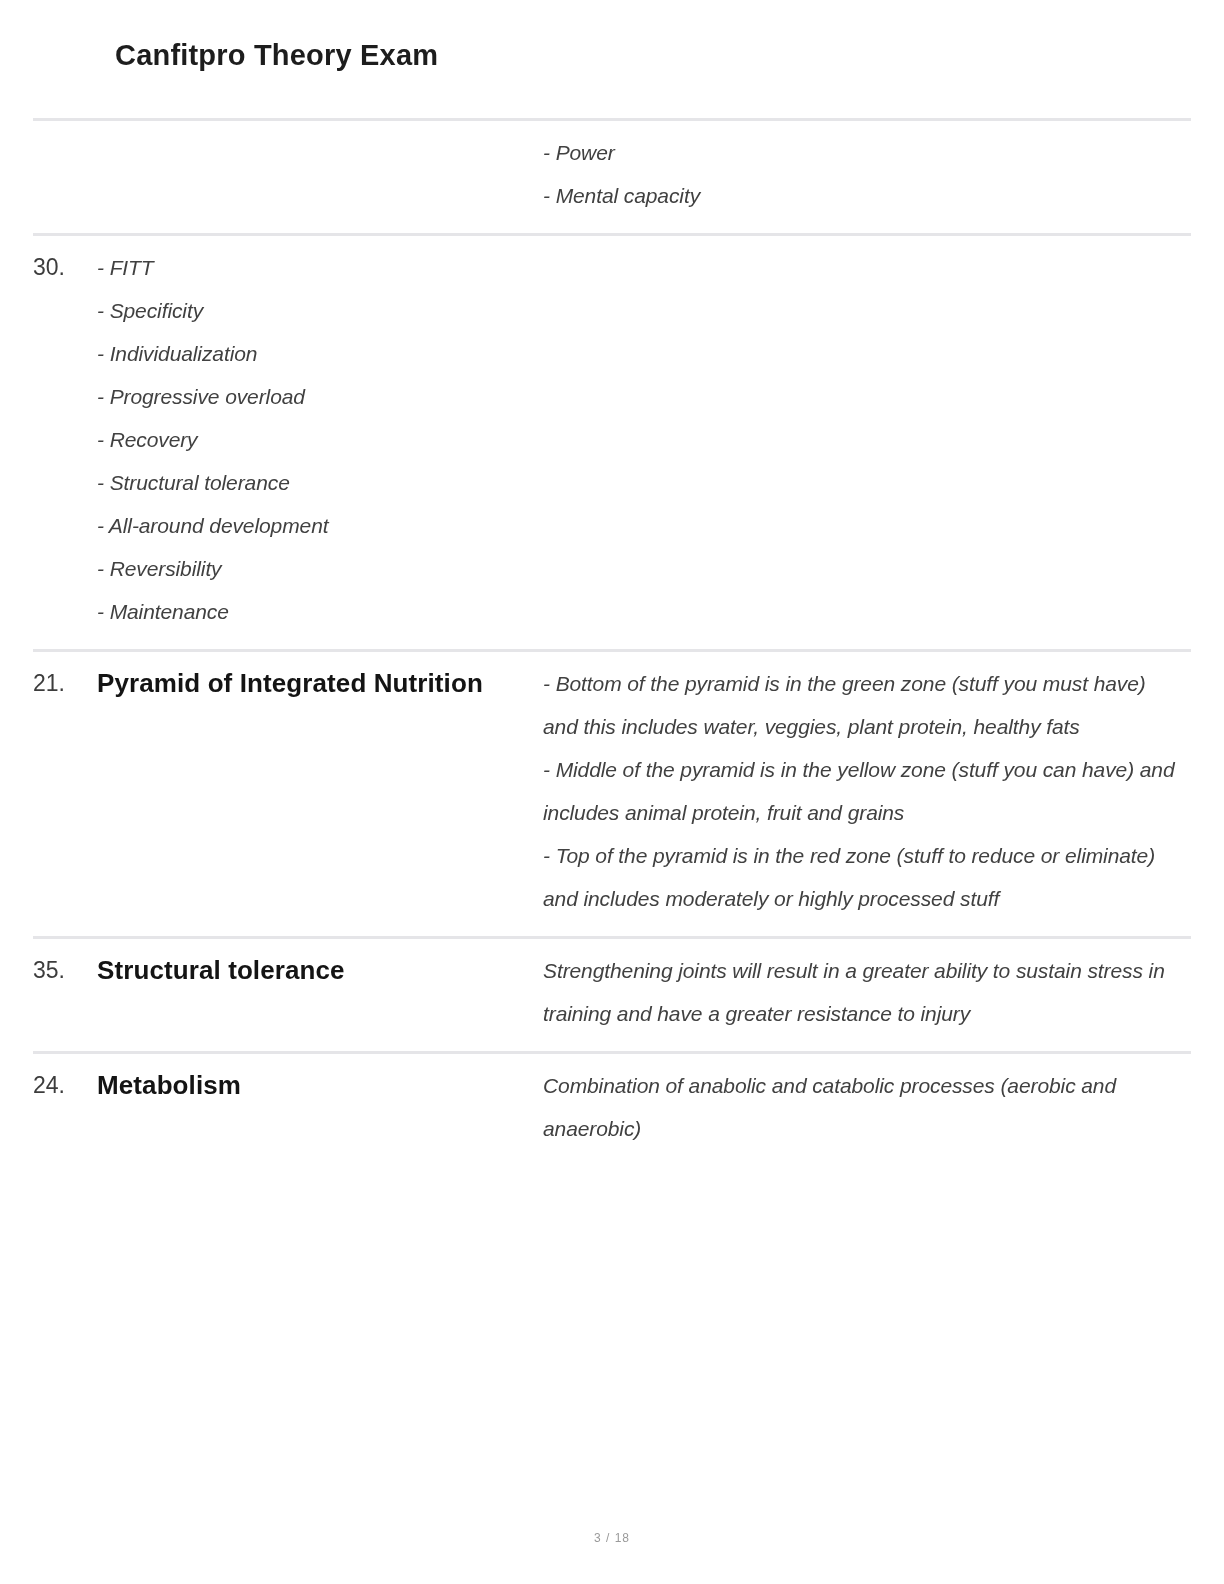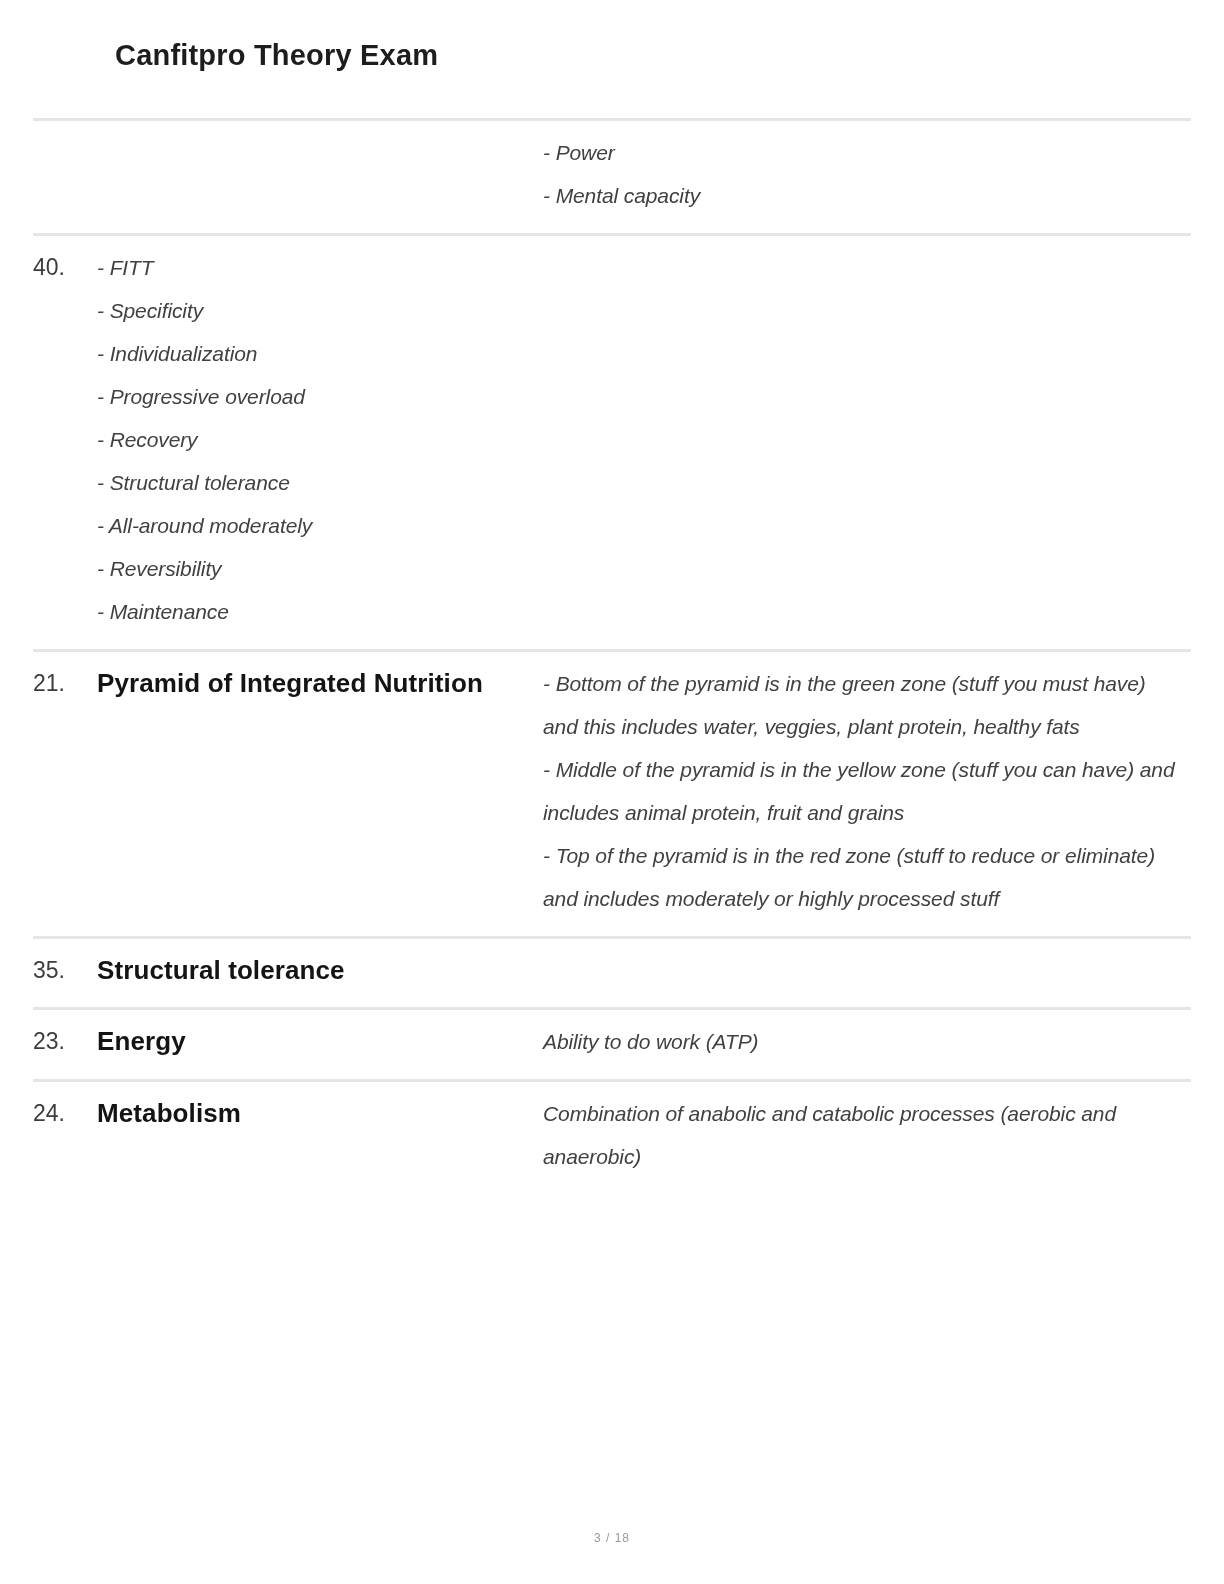--- a/index.html
+++ b/index.html
@@ -74,50 +74,46 @@
   <div class="table">
 
     <div class="row">
       <div class="num"></div>
       <div class="term"></div>
       <div class="def">- Power
 - Mental capacity</div>
     </div>
 
     <div class="row">
-      <div class="num">40.</div>
+      <div class="num">30.</div>
       <div class="def">- FITT
 - Specificity
 - Individualization
 - Progressive overload
 - Recovery
 - Structural tolerance
-- All-around moderately
+- All-around development
 - Reversibility
 - Maintenance</div>
     </div>
 
     <div class="row">
       <div class="num">21.</div>
       <div class="term">Pyramid of Integrated Nutri­tion</div>
       <div class="def">- Bottom of the pyramid is in the green zone (stuff you must have) and this includes water, veggies, plant protein, healthy fats
 - Middle of the pyramid is in the yellow zone (stuff you can have) and includes animal protein, fruit and grains
 - Top of the pyramid is in the red zone (stuff to reduce or eliminate) and includes moderately or highly processed stuff</div>
     </div>
 
     <div class="row">
       <div class="num">35.</div>
       <div class="term">Structural tolerance</div>
+      <div class="def">Strengthening joints will result in a greater ability to sustain stress in training and have a greater resistance to injury</div>
     </div>
 
-    <div class="row">
-      <div class="num">23.</div>
-      <div class="term">Energy</div>
-      <div class="def">Ability to do work (ATP)</div>
-    </div>
 
     <div class="row">
       <div class="num">24.</div>
       <div class="term">Metabolism</div>
       <div class="def">Combination of anabolic and catabolic processes (aerobic and anaerobic)</div>
     </div>
 
 
   </div>
 </div>

